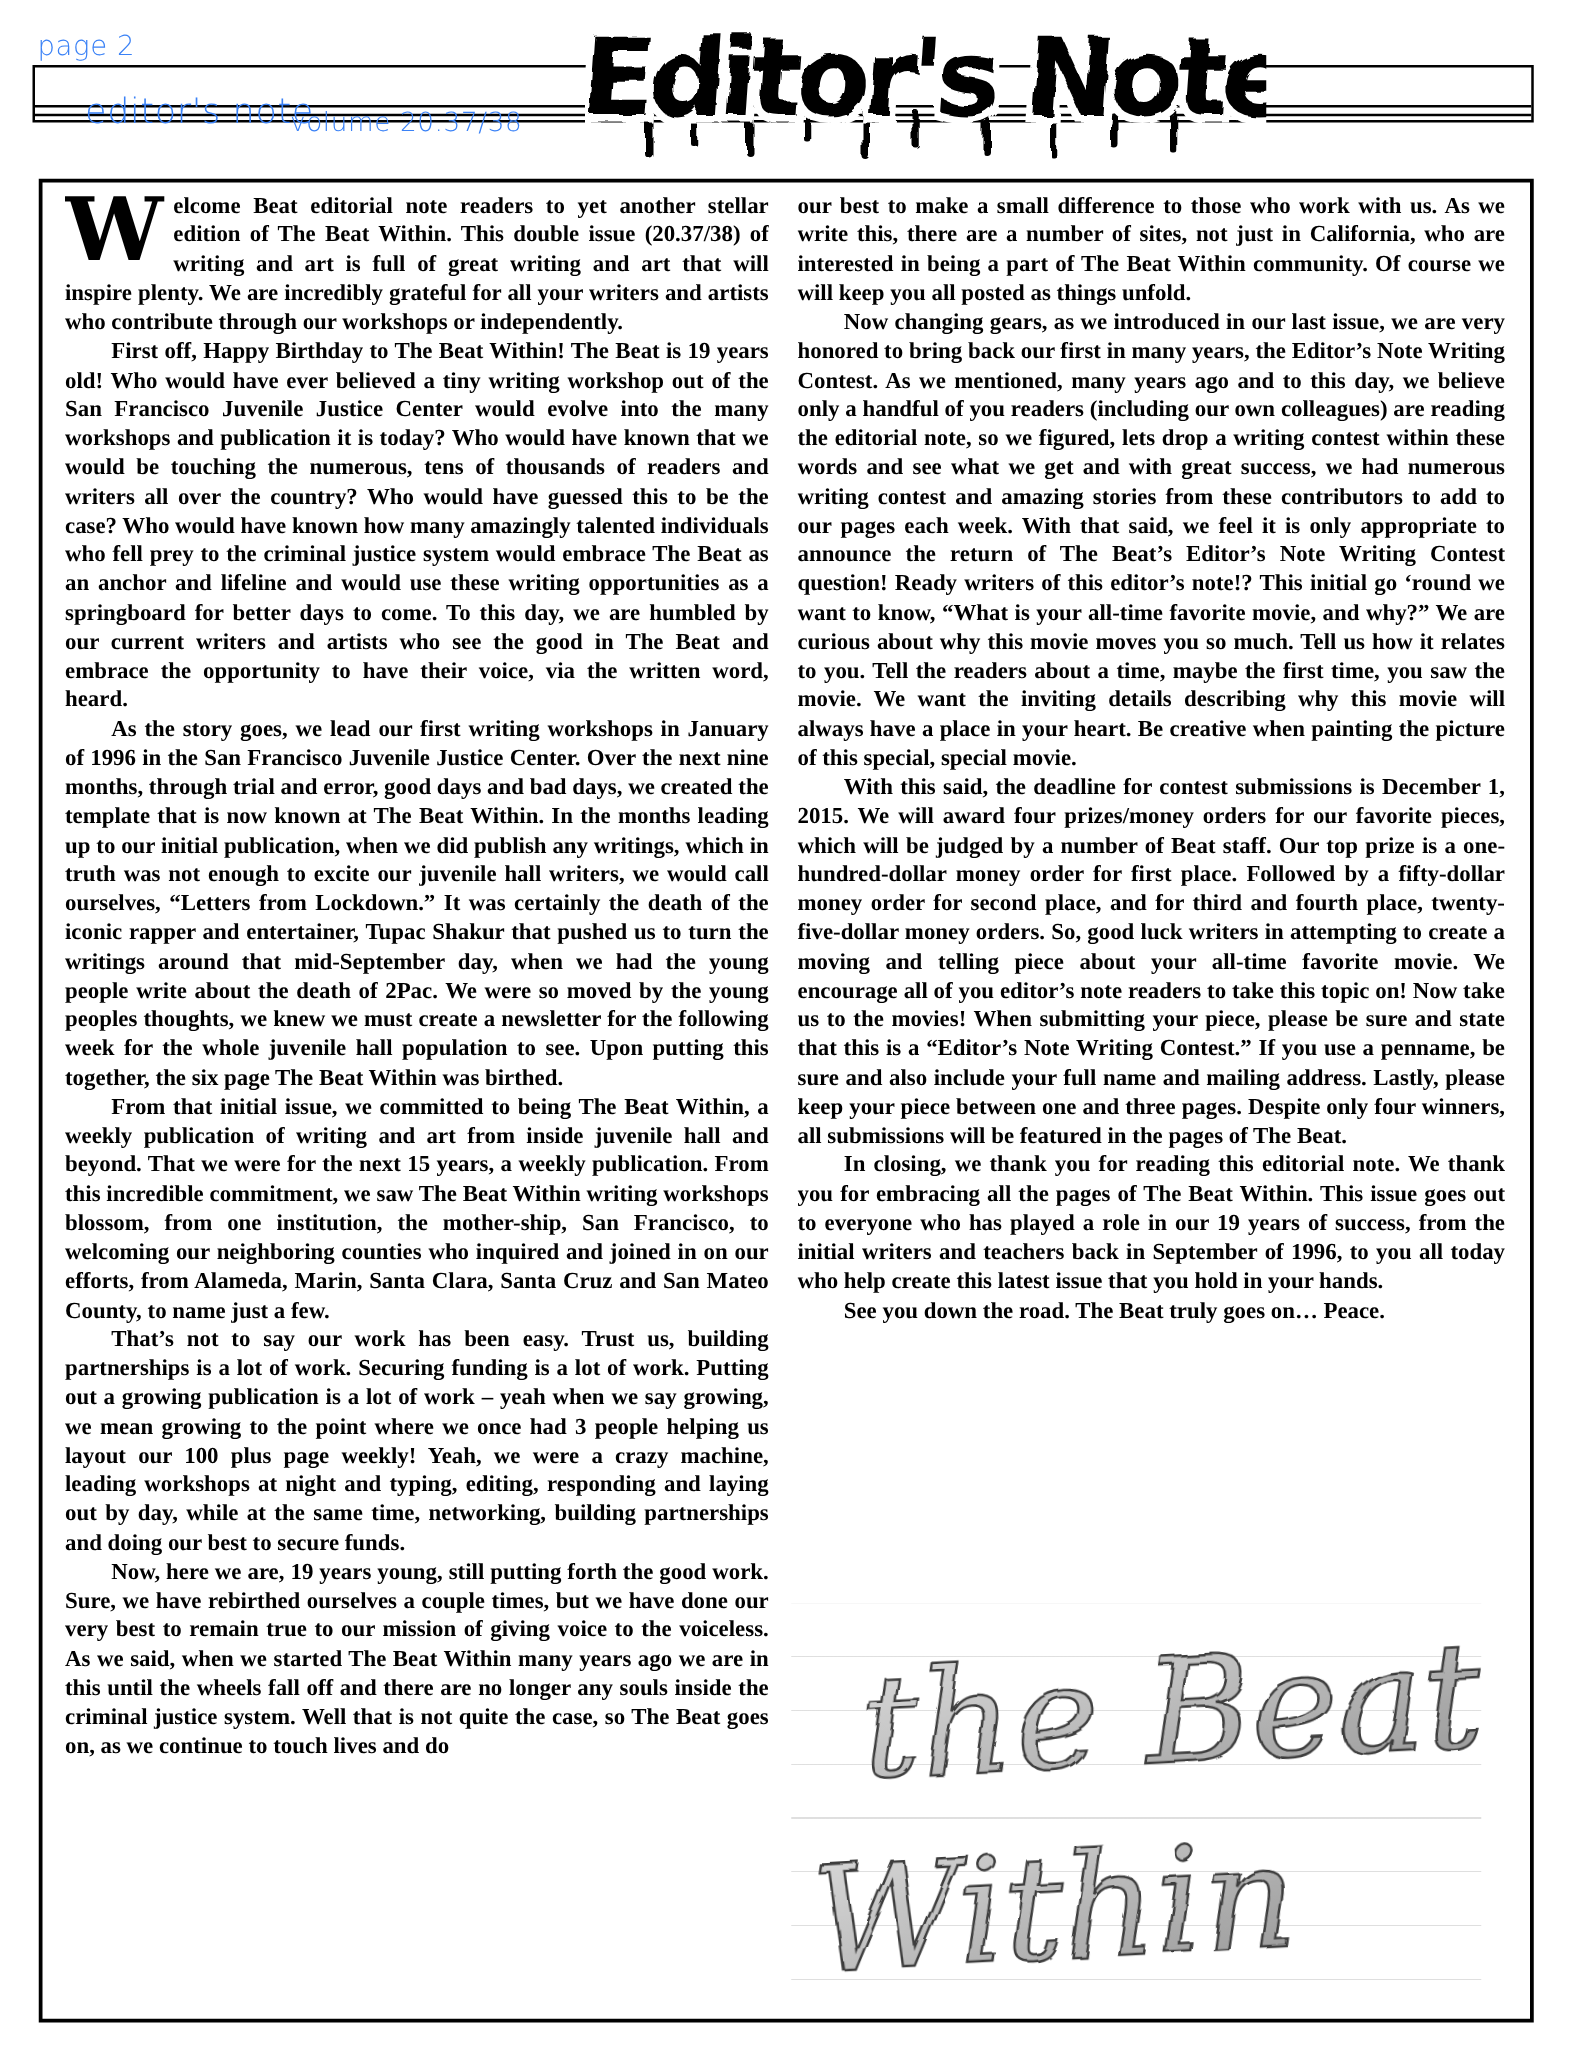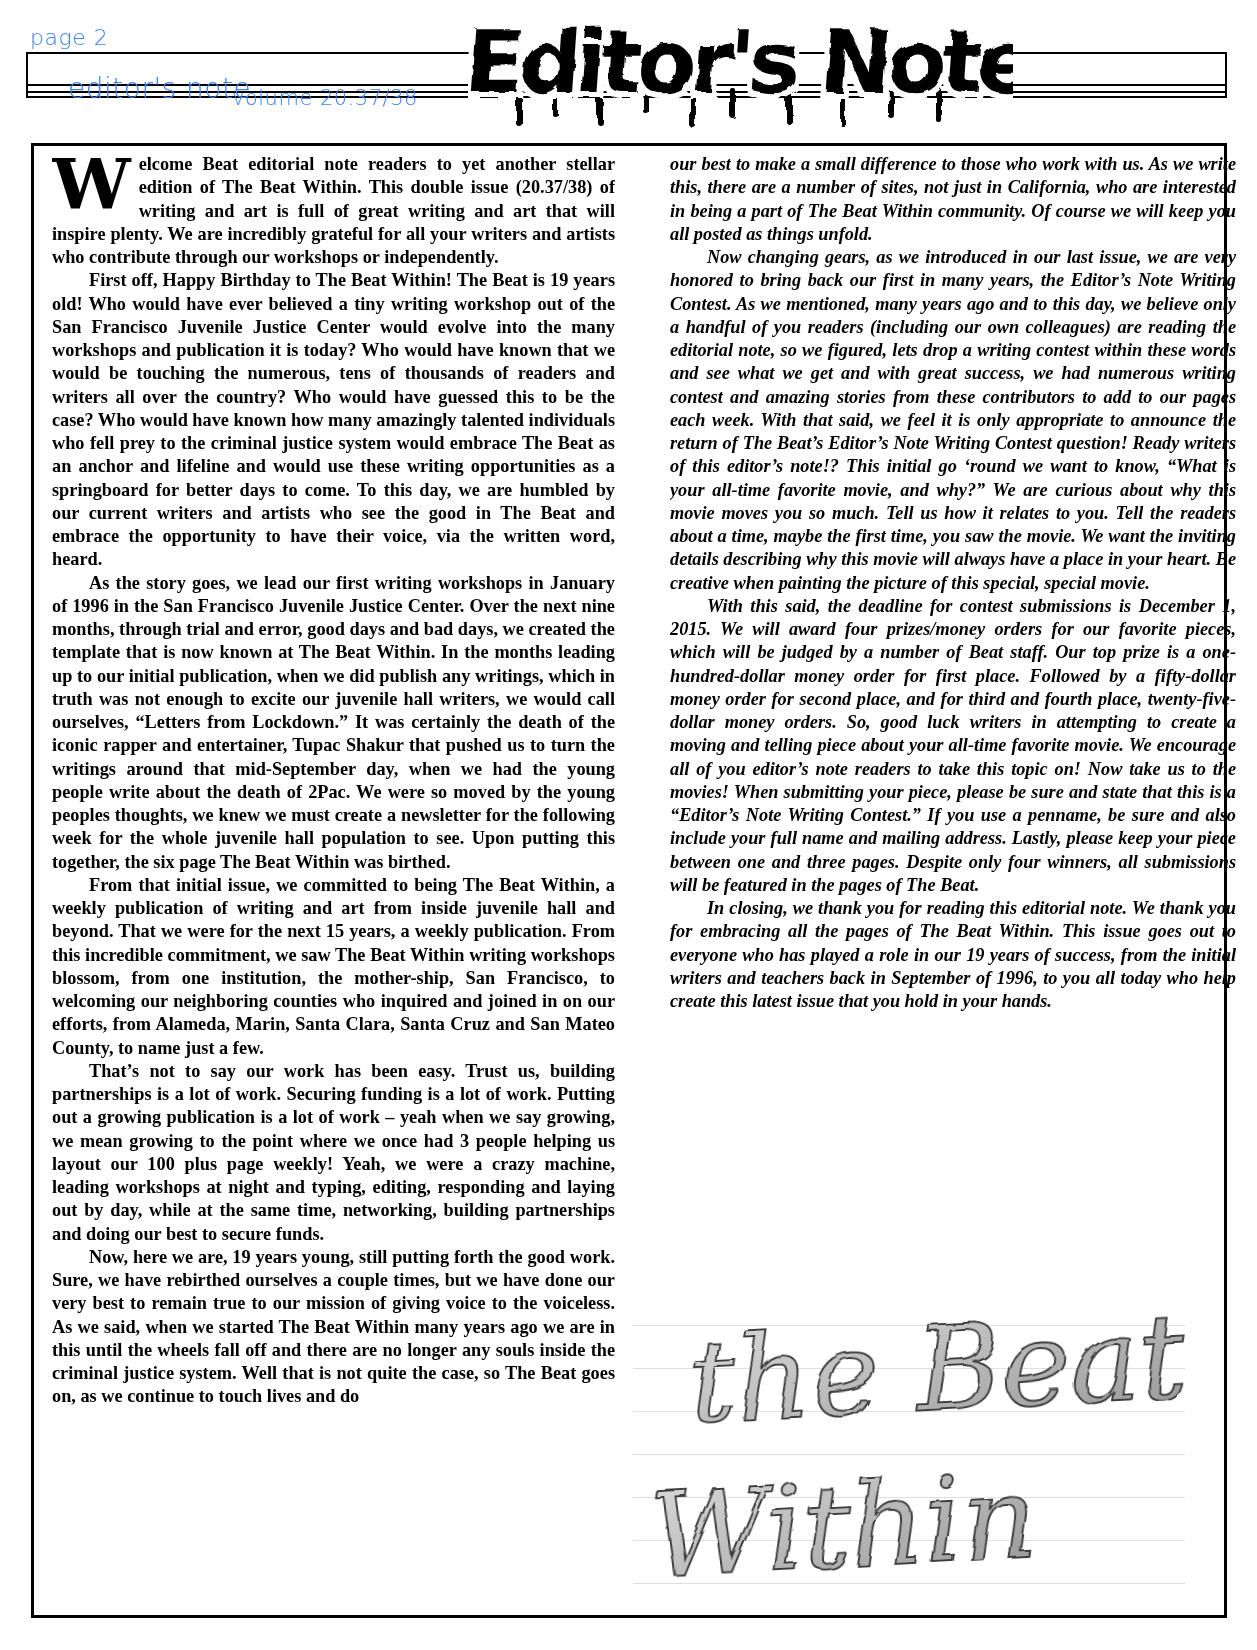--- a/index.html
+++ b/index.html
@@ -28,21 +28,21 @@
     position:absolute;left:31px;top:143px;width:1196px;height:1475px;
     border:3px solid #000;box-sizing:border-box;background:#fff;
   }
   .col{
     position:absolute;top:153px;
     font-family:"Liberation Serif","DejaVu Serif",serif;font-weight:700;
     font-size:18.3px;line-height:23.25px;text-align:justify;
     overflow:hidden;
   }
   #left-col{left:52px;width:563px;height:1452px;}
-  #right-col{left:670px;width:566px;height:1130px;font-style:italic;}
+  #right-col{left:638px;width:566px;height:1130px;}
   .col p{margin:0;}
   .col p.ind{text-indent:37px;}
   .dropcap{
     float:left;font-family:"DejaVu Serif",serif;font-weight:700;
     font-size:70px;line-height:56px;padding:3px 8px 0 0;
   }
   
   #signature{
     position:absolute;left:633px;top:1283px;width:552px;height:322px;
     background:repeating-linear-gradient(
@@ -96,20 +96,21 @@
     <p class="ind">As the story goes, we lead our first writing workshops in January of 1996 in the San Francisco Juvenile Justice Center. Over the next nine months, through trial and error, good days and bad days, we created the template that is now known at The Beat Within.  In the months leading up to our initial publication, when we did publish any writings, which in truth was not enough to excite our juvenile hall writers, we would call ourselves, “Letters from Lockdown.”  It was certainly the death of the iconic rapper and entertainer, Tupac Shakur that pushed us to turn the writings around that mid-September day, when we had the young people write about the death of 2Pac.  We were so moved by the young peoples thoughts, we knew we must create a newsletter for the following week for the whole juvenile hall population to see.  Upon putting this together, the six page The Beat Within was birthed.</p>
     <p class="ind">From that initial issue, we committed to being The Beat Within, a weekly publication of writing and art from inside juvenile hall and beyond.  That we were for the next 15 years, a weekly publication.  From this incredible commitment, we saw The Beat Within writing workshops blossom, from one institution, the mother-ship, San Francisco, to welcoming our neighboring counties who inquired and joined in on our efforts, from Alameda, Marin, Santa Clara, Santa Cruz and San Mateo County, to name just a few.</p>
     <p class="ind">That’s not to say our work has been easy. Trust us, building partnerships is a lot of work. Securing funding is a lot of work. Putting out a growing publication is a lot of work – yeah when we say growing, we mean growing to the point where we once had 3 people helping us layout our 100 plus page weekly! Yeah, we were a crazy machine, leading workshops at night and typing, editing, responding and laying out by day, while at the same time, networking, building partnerships and doing our best to secure funds.</p>
     <p class="ind">Now, here we are, 19 years young, still putting forth the good work.  Sure, we have rebirthed ourselves a couple times, but we have done our very best to remain true to our mission of giving voice to the voiceless. As we said, when we started The Beat Within many years ago we are in this until the wheels fall off and there are no longer any souls inside the criminal justice system.  Well that is not quite the case, so The Beat goes on, as we continue to touch lives and do</p>
   </div>
 <div id="right-col" class="col">
     <p>our best to make a small difference to those who work with us. As we write this, there are a number of sites, not just in California, who are interested in being a part of The Beat Within community.  Of course we will keep you all posted as things unfold.</p>
     <p class="ind">Now changing gears, as we introduced in our last issue, we are very honored to bring back our first in many years, the Editor’s Note Writing Contest. As we mentioned, many years ago and to this day, we believe only a handful of you readers (including our own colleagues) are reading the editorial note, so we figured, lets drop a writing contest within these words and see what we get and with great success, we had numerous writing contest and amazing stories from these contributors to add to our pages each week.  With that said, we feel it is only appropriate to announce the return of The Beat’s  Editor’s Note Writing Contest question! Ready writers of this editor’s note!?  This initial go ‘round we want to know, “What is your all-time favorite movie, and why?” We are curious about why this movie moves you so much.  Tell us how it relates to you.  Tell the readers about a time, maybe the first time, you saw the movie. We want the inviting details describing why this movie will always have a place in your heart. Be creative when painting the picture of this special, special movie.</p>
     <p class="ind">With this said, the deadline for contest submissions is December 1, 2015. We will award four prizes/money orders for our favorite pieces, which will be judged by a number of Beat staff. Our top prize is a one-hundred-dollar money order for first place. Followed by a fifty-dollar money order for second place, and for third and fourth place, twenty-five-dollar money orders.  So, good luck writers in attempting to create a moving and telling piece about your all-time favorite movie. We encourage all of you editor’s note readers to take this topic on! Now take us to the movies! When submitting your piece, please be sure and state that this is a “Editor’s Note Writing Contest.”  If you use a penname, be sure and also include your full name and mailing address. Lastly, please keep your piece between one and three pages. Despite only four winners, all submissions will be featured in the pages of The Beat.</p>
     <p class="ind">In closing, we thank you for reading this editorial note. We thank you for embracing all the pages of The Beat Within. This issue goes out to everyone who has played a role in our 19 years of success, from the initial writers and teachers back in September of 1996, to you all today who help create this latest issue that you hold in your hands.</p>
+    <p class="ind">See you down the road. The Beat truly goes on… Peace.</p>
   </div>
 
 <div id="signature">
   <svg width="552" height="322" viewBox="0 0 552 322">
     <defs>
       <linearGradient id="pencil" x1="0" y1="0" x2="1" y2="1">
         <stop offset="0" stop-color="#dcdcdc"></stop>
         <stop offset="1" stop-color="#969696"></stop>
       </linearGradient>
       <filter id="srough" x="-10%" y="-10%" width="120%" height="120%">

